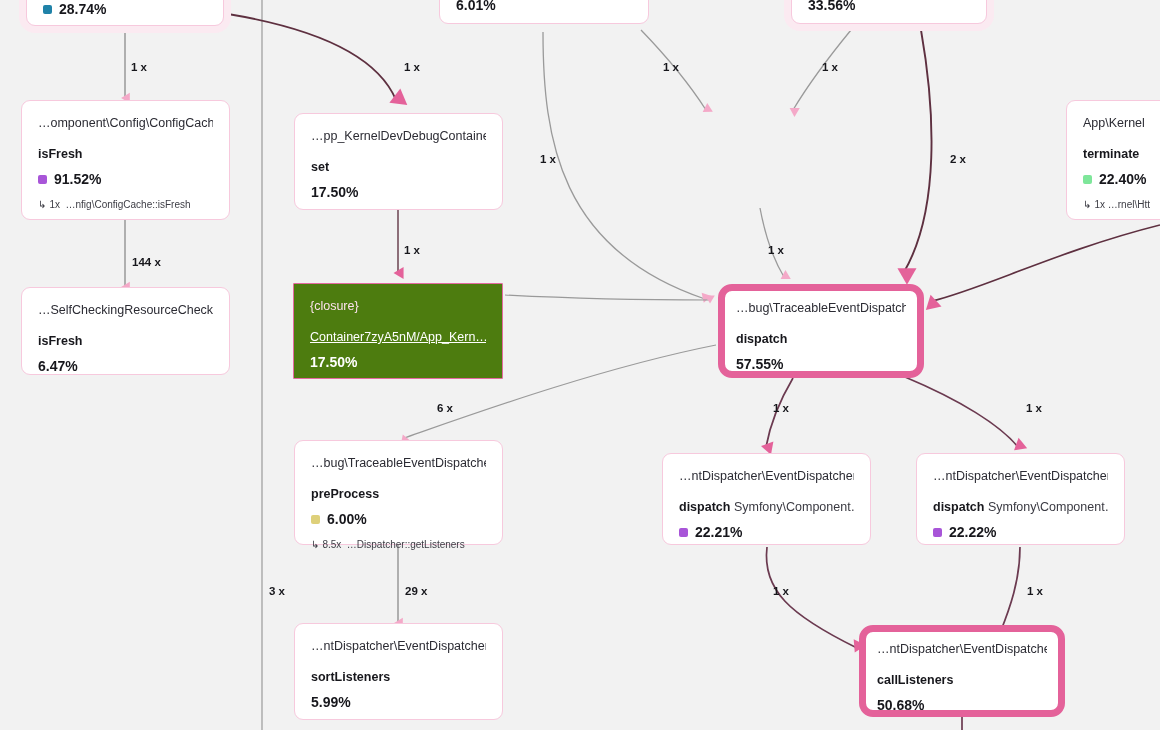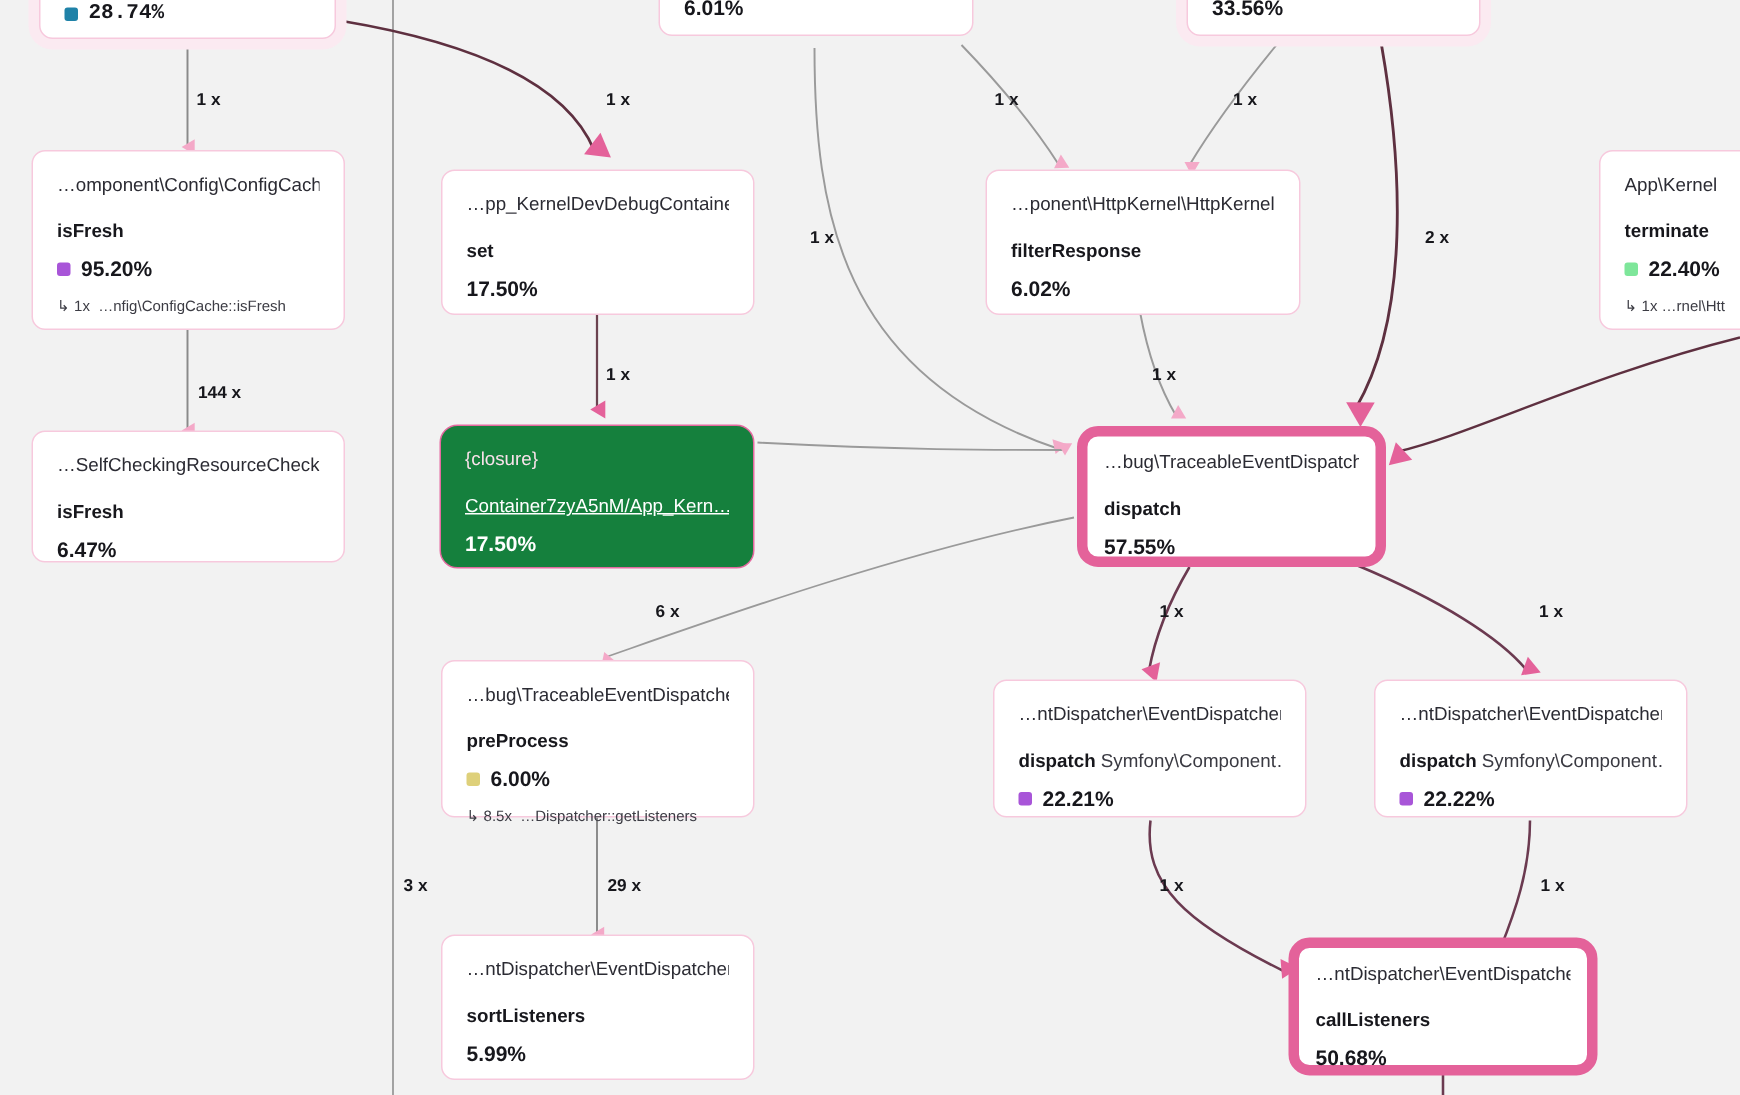--- a/index.html
+++ b/index.html
@@ -73,23 +73,23 @@
   .node.halo{
     border:1px solid #f7c9dd;
     box-shadow:0 0 0 7px #fbeaf1;
   }
   .node.selected{
     border:7px solid #e4629a;
     border-radius:14px;
     padding:9px 11px 8px 11px;
   }
   .node.filled{
-    background:#15803d;
+    background:#4d7c0f;
     border:1px solid #e4699f;
-    border-radius:12px;
+    border-radius:1px;
   }
   .node.filled .ns{color:#fbe2ec;}
   .node.filled .fn{color:#ffffff;font-weight:normal;text-decoration:underline;}
   .node.filled .pct{color:#ffffff;}
 
   
   .elabel{
     position:absolute;
     font-size:11.5px;
     font-weight:bold;
@@ -149,21 +149,21 @@
     <path d="M398,545 L398,623" stroke="#8a8a8a" stroke-width="1.3" fill="none" marker-end="url(#arrLight)"></path>
 
     <path d="M767,547 C762,590 790,615 857,648" stroke="#6b3a50" stroke-width="1.7" fill="none" marker-end="url(#arrDark)"></path>
 
     <path d="M1020,547 C1020,580 1010,608 1000,633" stroke="#6b3a50" stroke-width="1.7" fill="none" marker-end="url(#arrDark)"></path>
 
     <path d="M962,714 L962,730" stroke="#6b3a50" stroke-width="1.7" fill="none"></path>
   </svg>
 
   <div class="node halo" style="left:26px; top:-62px; width:198px; height:88px;">
-    <div class="pct" style="margin-top:48px;font-family:Liberation Mono, monospace;">
+    <div class="pct" style="margin-top:48px;">
       <span class="swatch" style="background:#1f82a8"></span>
       <span>28.74%</span>
     </div>
   </div>
 
   <div class="node" style="left:439px; top:-64px; width:210px; height:88px;">
     <div class="pct" style="margin-top:46px;">
       <span>6.01%</span>
     </div>
   </div>
@@ -172,21 +172,21 @@
     <div class="pct" style="margin-top:46px;">
       <span>33.56%</span>
     </div>
   </div>
 
   <div class="node" style="left:21px; top:100px; width:209px; height:120px;">
     <div class="ns">…omponent\Config\ConfigCache</div>
     <div class="fn">isFresh</div>
     <div class="pct">
       <span class="swatch" style="background:#a855d8"></span>
-      <span>95.20%</span>
+      <span>91.52%</span>
     </div>
     <div class="sub">
       <span class="arrowglyph">↳</span><span class="subcnt">1x</span>&nbsp;&nbsp;<span>…nfig\ConfigCache::isFresh</span>
     </div>
   </div>
 
   <div class="node" style="left:21px; top:287px; width:209px; height:88px;">
     <div class="ns">…SelfCheckingResourceChecker</div>
     <div class="fn">isFresh</div>
     <div class="pct">
@@ -223,27 +223,20 @@
   </div>
 
   <div class="node" style="left:294px; top:623px; width:209px; height:97px;">
     <div class="ns">…ntDispatcher\EventDispatcher</div>
     <div class="fn">sortListeners</div>
     <div class="pct">
       <span>5.99%</span>
     </div>
   </div>
 
-  <div class="node" style="left:657px; top:113px; width:210px; height:97px;">
-    <div class="ns">…ponent\HttpKernel\HttpKernel</div>
-    <div class="fn">filterResponse</div>
-    <div class="pct">
-      <span>6.02%</span>
-    </div>
-  </div>
 
   <div class="node" style="left:1066px; top:100px; width:200px; height:120px;">
     <div class="ns">App\Kernel</div>
     <div class="fn">terminate</div>
     <div class="pct">
       <span class="swatch" style="background:#7ee69a"></span>
       <span>22.40%</span>
     </div>
     <div class="sub">
       <span class="arrowglyph">↳</span><span class="subcnt">1x</span>&nbsp;<span>…rnel\Htt</span>

